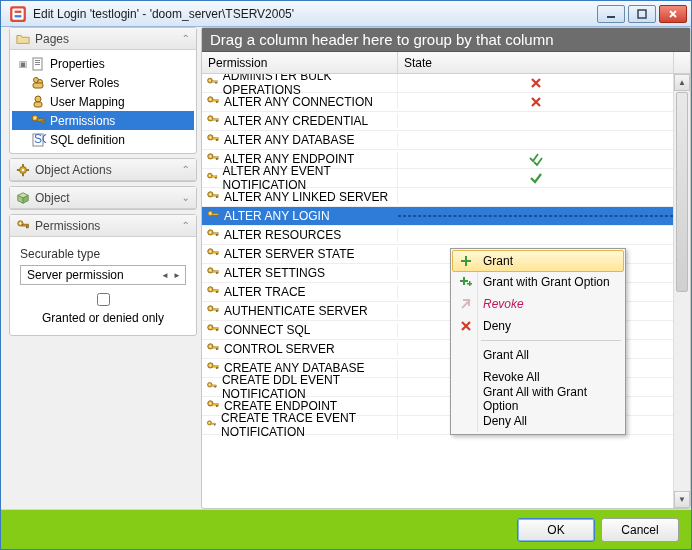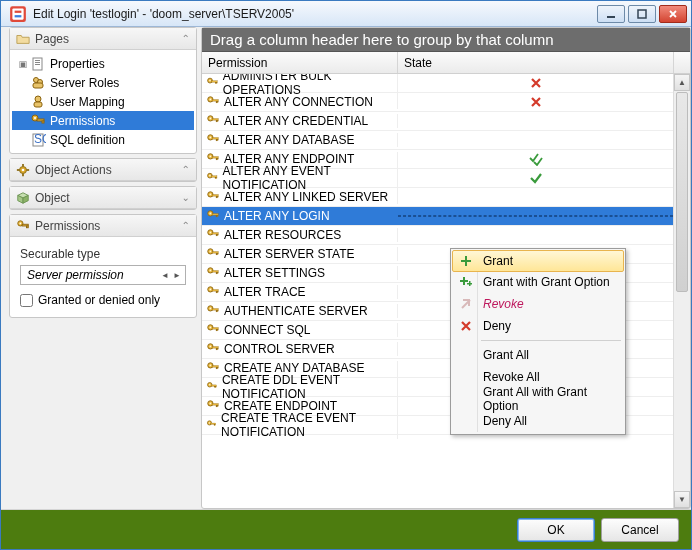--- a/index.html
+++ b/index.html
@@ -28,23 +28,23 @@
 .treeitem .tw { width: 10px; text-align: center; color: #777; font-size: 9px; }
 .treeitem .ic { width: 16px; height: 16px; margin: 0 4px 0 2px; }
 .treeitem.sel { background: #2f7bd8; color: #fff; }
 .treeitem.sel .tlabel { color: #fff; }
 
 .action { height: 22px; display: flex; align-items: center; padding-left: 8px; cursor: pointer; }
 .action .ic { width: 16px; height: 16px; margin-right: 8px; }
 
 .field-label { padding: 6px 8px 2px; color: #333; }
 .combo { margin: 2px 8px; height: 20px; border: 1px solid #b0b0b0; background: #fff; display: flex; align-items: center; padding: 0 2px 0 6px; }
-.combo .val { flex: 1; font-style: italic; }
+.combo .val { flex: 1; }
 .combo .spn { width: 12px; font-size: 8px; color: #555; text-align: center; }
-.chkrow { display: flex; align-items: center; padding: 6px 8px; gap: 5px; }
+.chkrow { display: flex; align-items: center; padding: 6px 8px; gap: 5px; flex-direction: column; }
 .chkrow input { width: 13px; height: 13px; }
 
 .rightcol { flex: 1; border: 1px solid #c7c7c7; border-radius: 3px; background: #fff; display: flex; flex-direction: column; min-height: 0; position: relative; }
 .grouphdr { height: 24px; background: #6d6d6d; color: #fff; display: flex; align-items: center; padding: 0 8px; font-size: 15px; border-bottom: 1px solid #555; }
 .colhdr { height: 22px; background: linear-gradient(#fbfbfb,#ebebeb); border-bottom: 1px solid #d0d0d0; display: flex; }
 .colhdr .c1 { width: 196px; padding-left: 6px; border-right: 1px solid #d5d5d5; display: flex; align-items: center; }
 .colhdr .c2 { flex: 1; padding-left: 6px; display: flex; align-items: center; }
 
 .gridwrap { flex: 1; display: flex; min-height: 0; }
 .rows { flex: 1; overflow: hidden; }
@@ -63,21 +63,21 @@
 
 .ctxmenu { position: absolute; left: 450px; top: 248px; width: 176px; background: #f6f6f6; border: 1px solid #9c9c9c; box-shadow: 2px 2px 4px rgba(0,0,0,.25); padding: 2px; z-index: 10; }
 .ctxmenu .mitem { height: 22px; display: flex; align-items: center; cursor: default; position: relative; }
 .ctxmenu .iconcol { width: 26px; display: flex; align-items: center; justify-content: center; }
 .ctxmenu .mlabel { flex: 1; padding-left: 4px; }
 .ctxmenu .mitem.hover { background: linear-gradient(#fff7d6,#ffe697); border: 1px solid #e8b44e; border-radius: 2px; margin: -1px; }
 .ctxmenu .mitem.disabled .mlabel { color: #be185d; font-style: italic; }
 .ctxmenu .sep { height: 1px; background: #d0d0d0; margin: 3px 2px 3px 28px; }
 .ctxmenu .gutter { position: absolute; left: 26px; top: 2px; bottom: 2px; width: 1px; background: #e0e0e0; }
 
-.footer { height: 40px; border-top: 1px solid #d5d5d5; display: flex; align-items: center; justify-content: flex-end; padding: 0 12px; gap: 6px; background: #4d7c0f; }
+.footer { height: 40px; border-top: 1px solid #d5d5d5; display: flex; align-items: center; justify-content: flex-end; padding: 0 12px; gap: 6px; background: #84cc16; }
 .btn { width: 78px; height: 24px; border: 1px solid #9f9f9f; background: linear-gradient(#fdfdfd,#e6e6e6); border-radius: 3px; cursor: pointer; }
 .btn.primary { border-color: #3b7fd0; box-shadow: 0 0 0 1px #7fb4ef inset; }
 .stateicon { width: 14px; height: 14px; }
 </style>
 </head>
 <body>
 
 <div class="window">
   <div class="titlebar">
     <svg class="appicon" viewBox="0 0 16 16">

